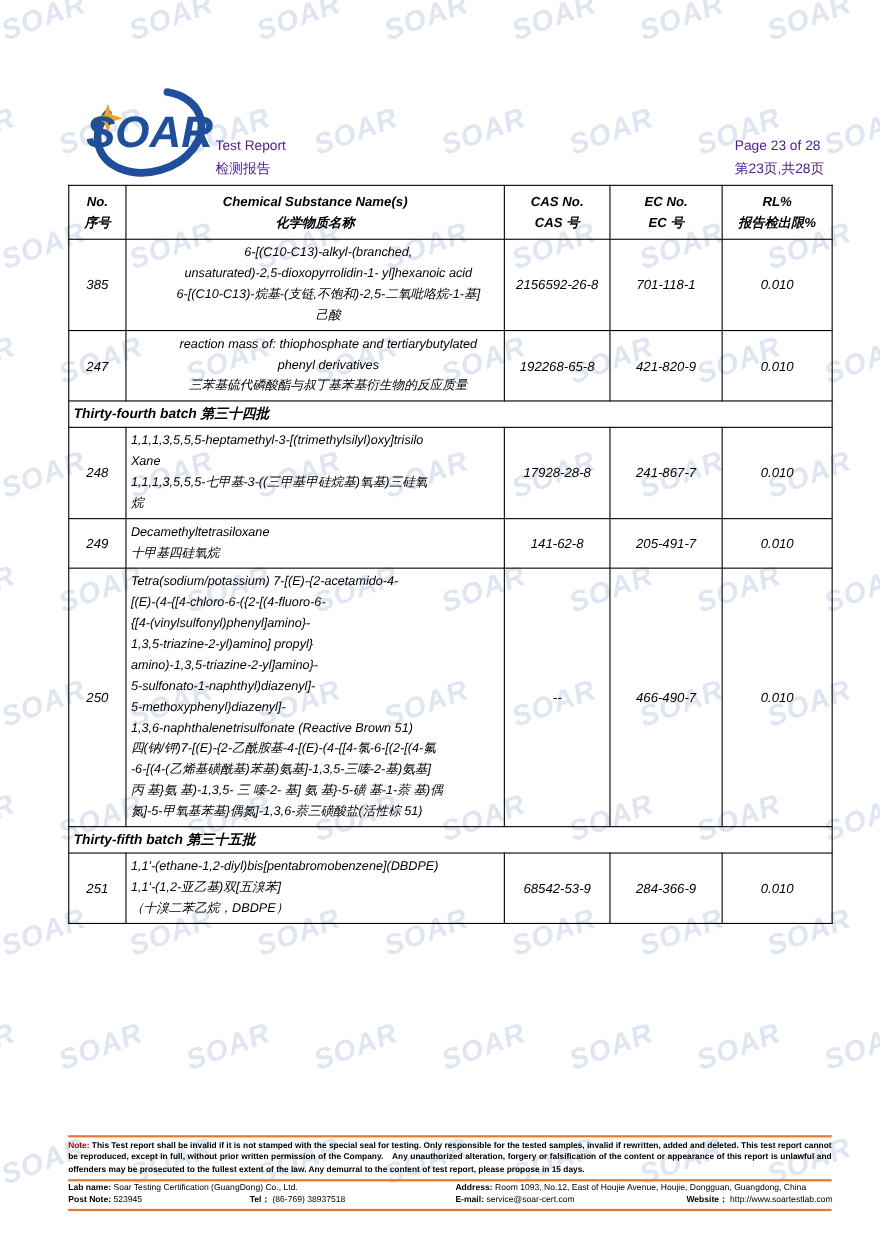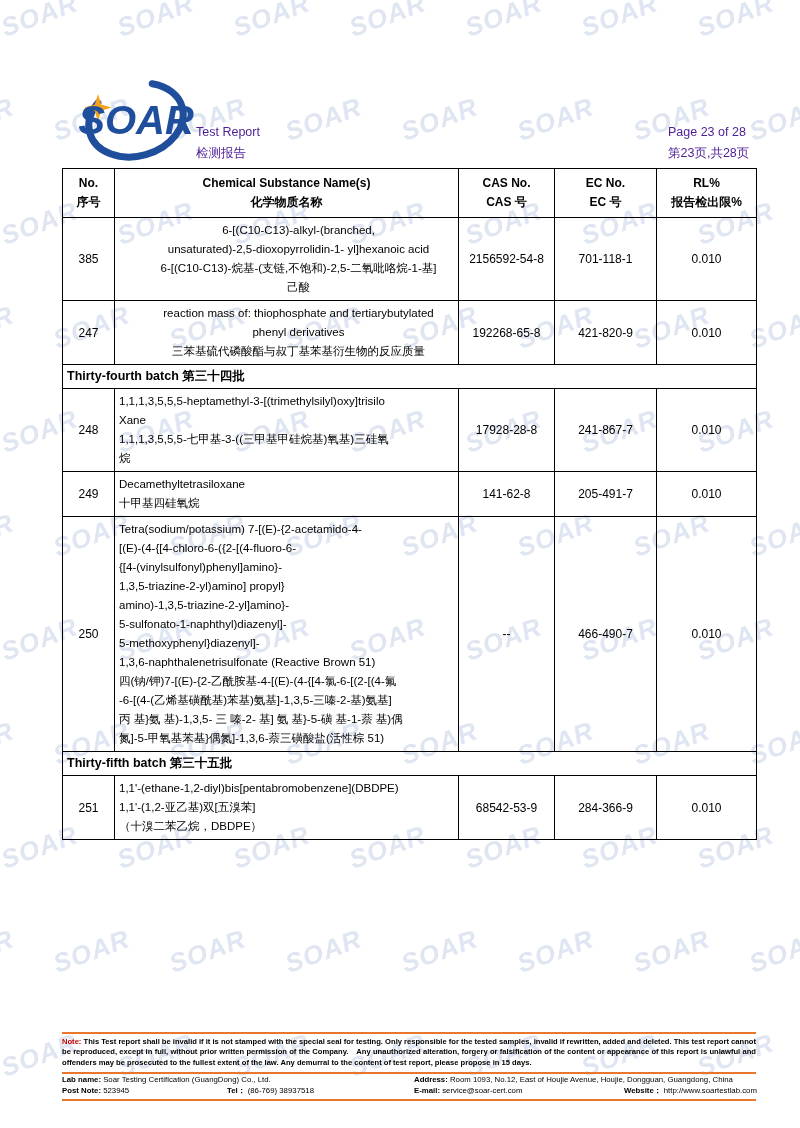--- a/index.html
+++ b/index.html
@@ -94,20 +94,21 @@
     width: 694px;
     border-collapse: collapse;
     table-layout: fixed;
     font-size: 11.5px;
   }
   table.rpt td, table.rpt th {
     border: 1px solid #000000;
     padding: 3px 4px;
     vertical-align: middle;
     background: transparent;
+    font-style: italic;
   }
   table.rpt th {
     font-weight: bold;
     text-align: center;
     font-size: 12px;
     padding: 5px 3px;
     line-height: 19px;
   }
   col.c-no   { width: 52px; }
   col.c-name { width: 344px; }
@@ -323,21 +324,21 @@
         </thead>
         <tbody id="tbody">
             <tr>
               <td class="no">385</td>
               <td class="name ctr">
                 <span class="ln">6-[(C10-C13)-alkyl-(branched,</span>
                 <span class="ln">unsaturated)-2,5-dioxopyrrolidin-1- yl]hexanoic acid</span>
                 <span class="ln">6-[(C10-C13)-烷基-(支链,不饱和)-2,5-二氧吡咯烷-1-基]</span>
                 <span class="ln">己酸</span>
               </td>
-              <td class="cas">2156592-54-8</td>
+              <td class="cas">2156592-26-8</td>
               <td class="ec">701-118-1</td>
               <td class="rl">0.010</td>
             </tr>
             <tr>
               <td class="no">247</td>
               <td class="name ctr">
                 <span class="ln">reaction mass of: thiophosphate and tertiarybutylated</span>
                 <span class="ln">phenyl derivatives</span>
                 <span class="ln">三苯基硫代磷酸酯与叔丁基苯基衍生物的反应质量</span>
               </td>

